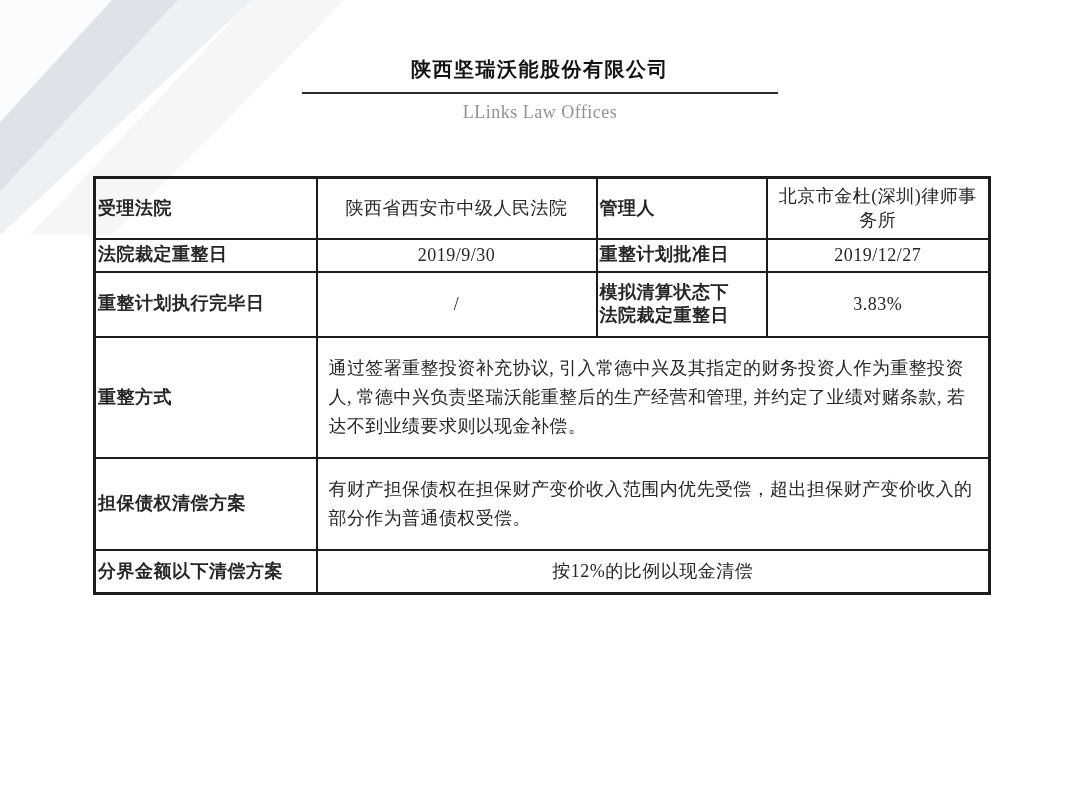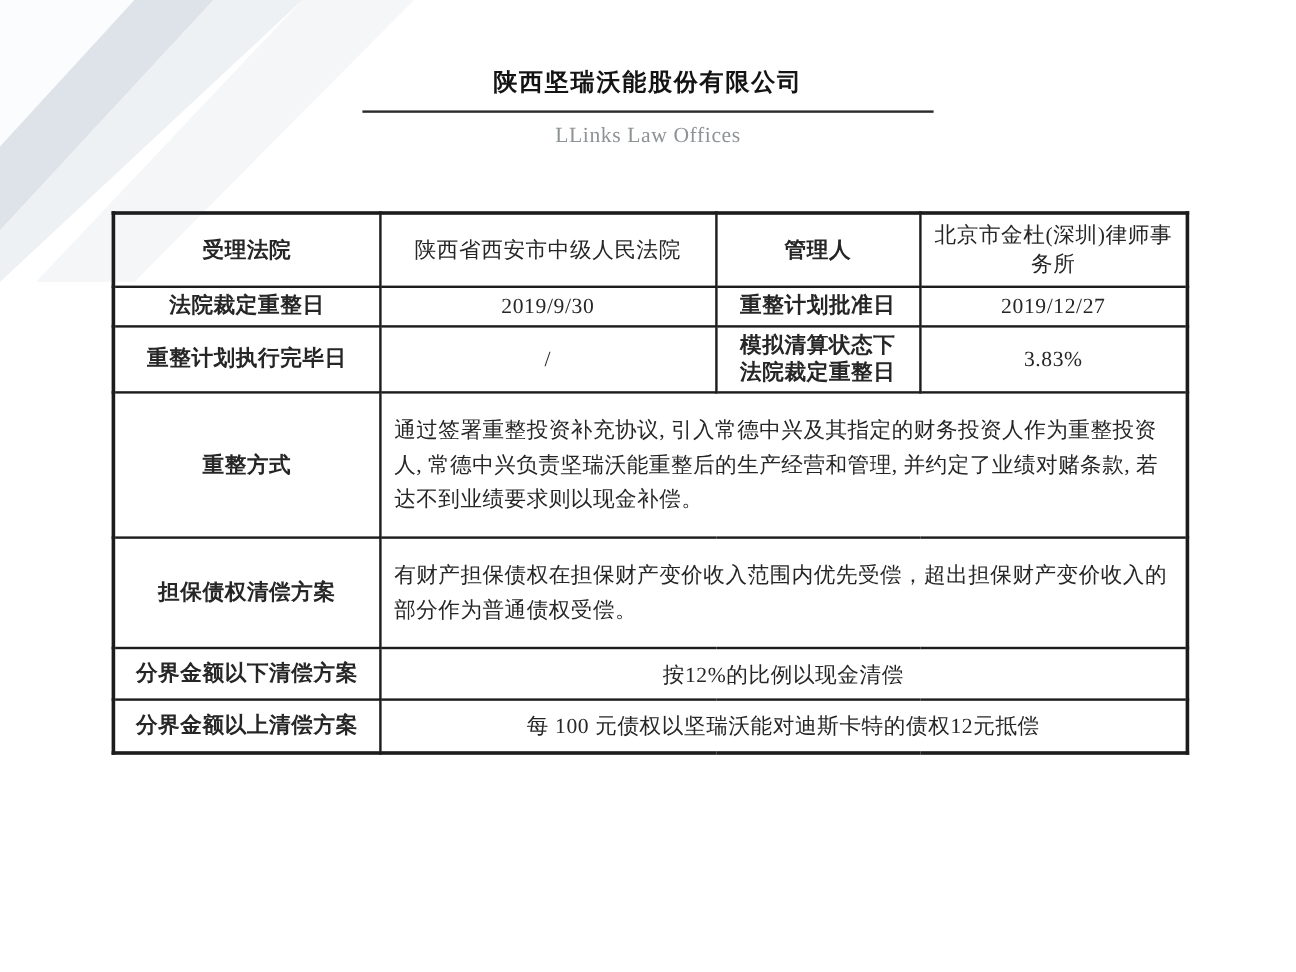--- a/index.html
+++ b/index.html
@@ -55,21 +55,21 @@
   }
   .doc-table th, .doc-table td {
     border:2px solid #1c1c1c;
     font-size:18px;
     color:#262626;
     vertical-align:middle;
     overflow:hidden;
   }
   .doc-table th {
     font-weight:bold;
-    text-align:center;
+    text-align:left;
     letter-spacing:0.5px;
     padding:2px 2px;
     line-height:1.3;
   }
   .doc-table td {
     text-align:center;
     padding:2px 6px;
     line-height:1.35;
     letter-spacing:0.5px;
   }
@@ -112,41 +112,37 @@
         <td>陕西省西安市中级人民法院</td>
         <th>管理人</th>
         <td>北京市金杜(深圳)律师事务所</td>
       </tr>
       <tr style="height:33px">
         <th>法院裁定重整日</th>
         <td>2019/9/30</td>
         <th>重整计划批准日</th>
         <td>2019/12/27</td>
       </tr>
-      <tr style="height:55px">
+      <tr style="height:65px">
         <th>重整计划执行完毕日</th>
         <td>/</td>
         <th class="two-line">
           <span>模拟清算状态下</span>
           <span>法院裁定重整日</span>
         </th>
         <td>3.83%</td>
       </tr>
       <tr style="height:97px">
         <th>重整方式</th>
         <td class="para" colspan="3">通过签署重整投资补充协议, 引入常德中兴及其指定的财务投资人作为重整投资人, 常德中兴负责坚瑞沃能重整后的生产经营和管理, 并约定了业绩对赌条款, 若达不到业绩要求则以现金补偿。</td>
       </tr>
       <tr style="height:66px">
         <th>担保债权清偿方案</th>
         <td class="para" colspan="3">有财产担保债权在担保财产变价收入范围内优先受偿，超出担保财产变价收入的部分作为普通债权受偿。</td>
       </tr>
       <tr style="height:43px">
         <th>分界金额以下清偿方案</th>
         <td colspan="3">按12%的比例以现金清偿</td>
       </tr>
-      <tr style="height:44px">
-        <th>分界金额以上清偿方案</th>
-        <td colspan="3">每 100 元债权以坚瑞沃能对迪斯卡特的债权12元抵偿</td>
-      </tr>
     </tbody>
   </table>
 
 </div>
 
 </body></html>

